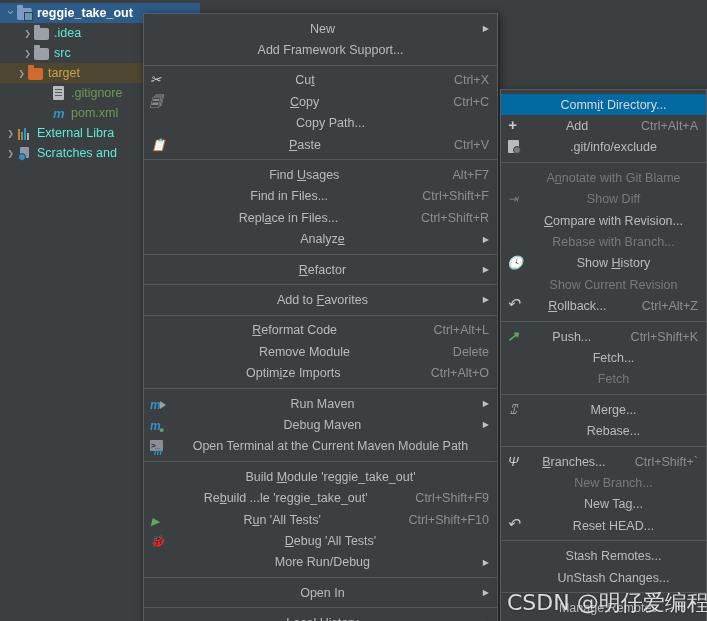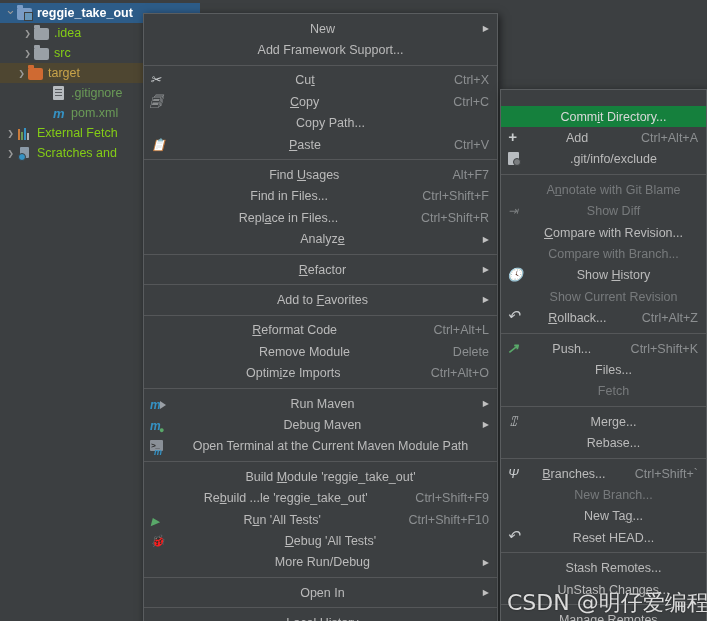--- a/index.html
+++ b/index.html
@@ -64,21 +64,21 @@
     top: -3px; left: 0; width: 6px; height: 3px;
     background: #9aa0a6; border-radius: 1px 1px 0 0;
   }
   .folder.orange, .folder.orange::before { background: #cf6a32; }
   .folder.module { background: #7a9cc6; }
   .folder.module::before { background: #7a9cc6; }
   .folder.module::after {
     content:""; position:absolute; right:-1px; bottom:-1px;
     width:7px;height:7px;background:#6897bb;border:1px solid #3c3f41;
   }
-  .lbl { color: #84cc16; }
+  .lbl { color: #5eead4; }
   .lbl.bold { font-weight: bold; color: #ffffff; }
   .lbl.green { color: #6a9a57; }
   .lbl.brownsel { color: #c8a44a; }
   .file-ico {
     width: 11px; height: 14px; background: #b8bcc0;
     position: absolute; top: 1px; left: 2px; border-radius: 1px;
   }
   .file-ico::after {
     content:""; position:absolute; left:2px; top:3px;
     width:7px; height:1px; background:#5a5d61;
@@ -110,21 +110,21 @@
   .mi {
     position: relative;
     height: 21.4px;
     display: flex;
     align-items: center;
     padding-left: 6px;
     padding-right: 8px;
     white-space: nowrap;
     cursor: default;
   }
-  .mi.sel { background: #15803d; margin-top: 12px; }
+  .mi.sel { background: #0369a1; }
   .mi.sel .mlabel { color: #d8d8d8; }
   .mi.disabled .mlabel { color: #777a7c; }
   .mi-ico {
     width: 18px; min-width: 18px; height: 16px;
     margin-right: 4px;
     position: relative;
     font-size: 13px;
     color: #a9b7c6;
     display: inline-block;
     text-align: left;
@@ -241,21 +241,21 @@
       <div class="tree-row" style="padding-left: 4px;">
         <span class="arrow right"></span>
         <span class="ico">
           <span class="bars-ico">
             <i style="background: rgb(201, 123, 60); height: 11px;"></i>
             <i style="background: rgb(106, 154, 87); height: 8px;"></i>
             <i style="background: rgb(53, 146, 196); height: 12px;"></i>
             <i style="background: rgb(176, 180, 184); height: 7px;"></i>
           </span>
         </span>
-        <span class="lbl">External Fetch</span>
+        <span class="lbl">External Libra</span>
       </div>
       <div class="tree-row" style="padding-left: 4px;">
         <span class="arrow right"></span>
         <span class="ico">
           <span class="scr-ico">
             <span class="pg"></span>
             <span class="cl"></span>
           </span>
         </span>
         <span class="lbl">Scratches and</span>
@@ -450,21 +450,21 @@
           <i class="g-diff"></i>
         </span>
         <span class="mlabel">Show Diff</span>
       </div>
       <div class="mi">
         <span class="mi-ico"></span>
         <span class="mlabel"><u>C</u>ompare with Revision...</span>
       </div>
       <div class="mi disabled">
         <span class="mi-ico"></span>
-        <span class="mlabel">Compare with Branch...</span>
+        <span class="mlabel">Rebase with Branch...</span>
       </div>
       <div class="mi">
         <span class="mi-ico">
           <i class="g-clock"></i>
         </span>
         <span class="mlabel">Show <u>H</u>istory</span>
       </div>
       <div class="mi disabled">
         <span class="mi-ico"></span>
         <span class="mlabel">Show Current Revision</span>
@@ -479,21 +479,21 @@
       <div class="sep"></div>
       <div class="mi">
         <span class="mi-ico">
           <i class="g-arrowup"></i>
         </span>
         <span class="mlabel">Push...</span>
         <span class="accel">Ctrl+Shift+K</span>
       </div>
       <div class="mi">
         <span class="mi-ico"></span>
-        <span class="mlabel">Files...</span>
+        <span class="mlabel">Fetch...</span>
       </div>
       <div class="mi disabled">
         <span class="mi-ico"></span>
         <span class="mlabel">Fetch</span>
       </div>
       <div class="sep"></div>
       <div class="mi">
         <span class="mi-ico">
           <i class="g-merge"></i>
         </span>

